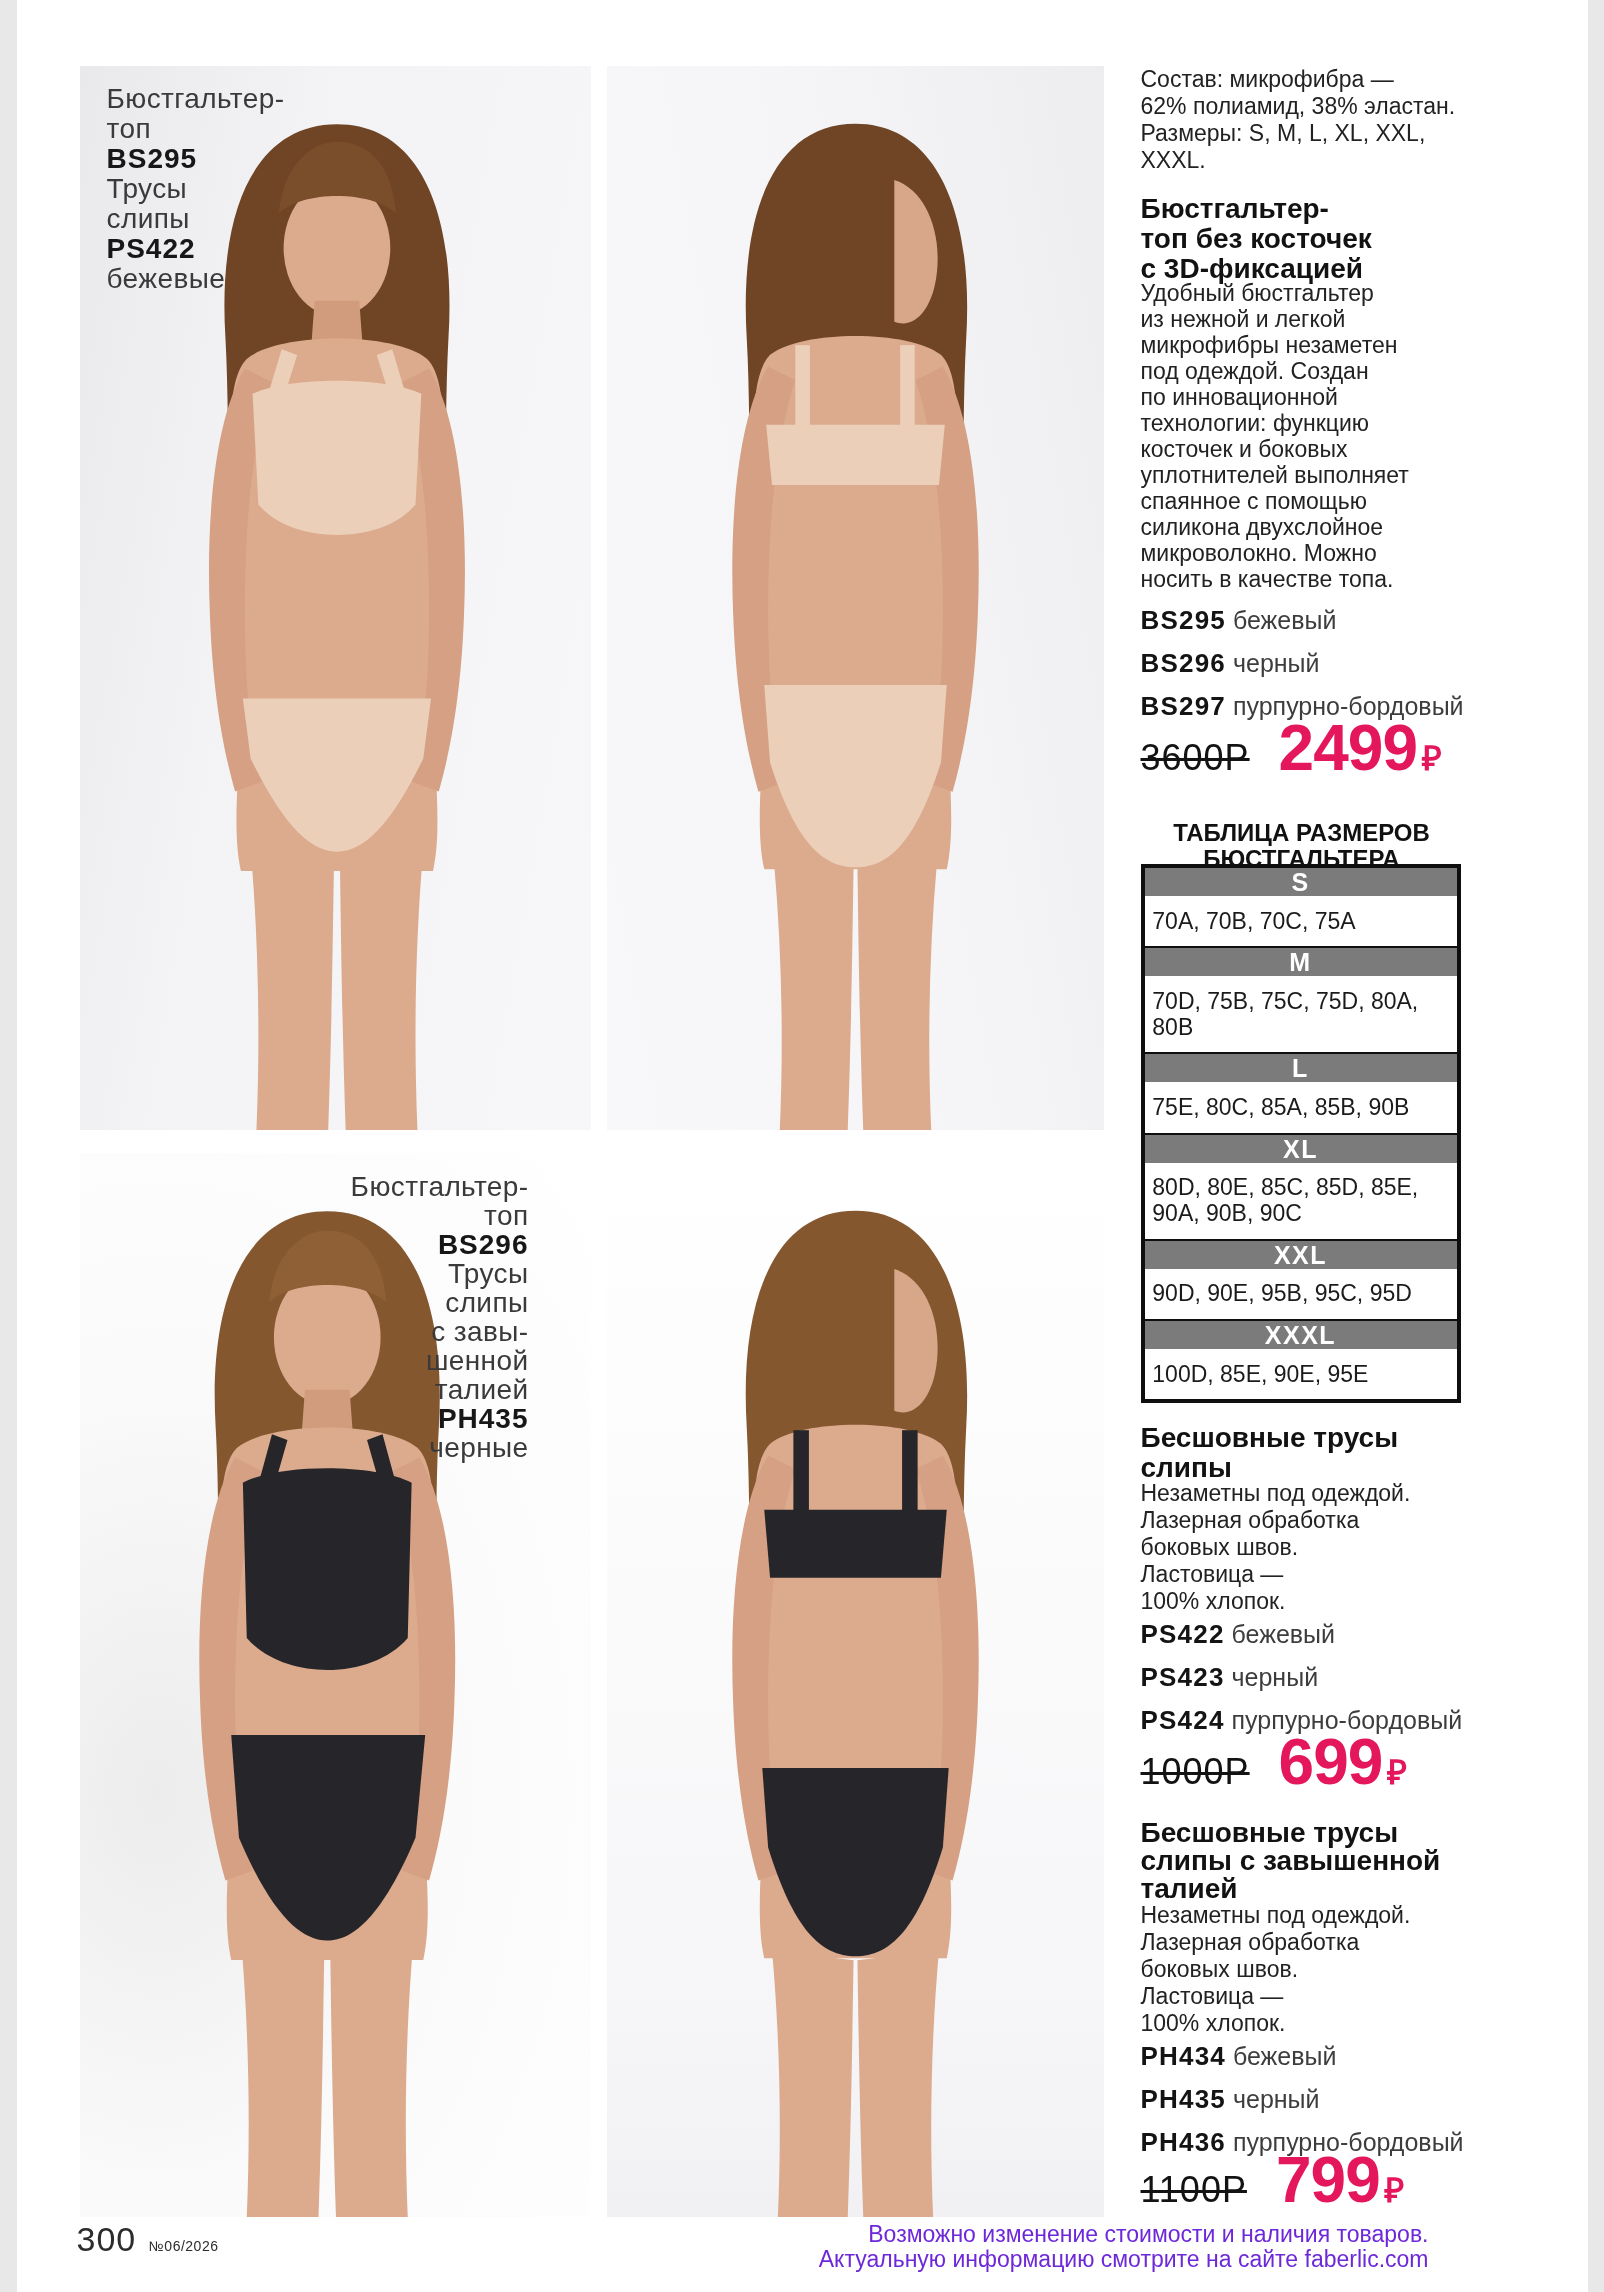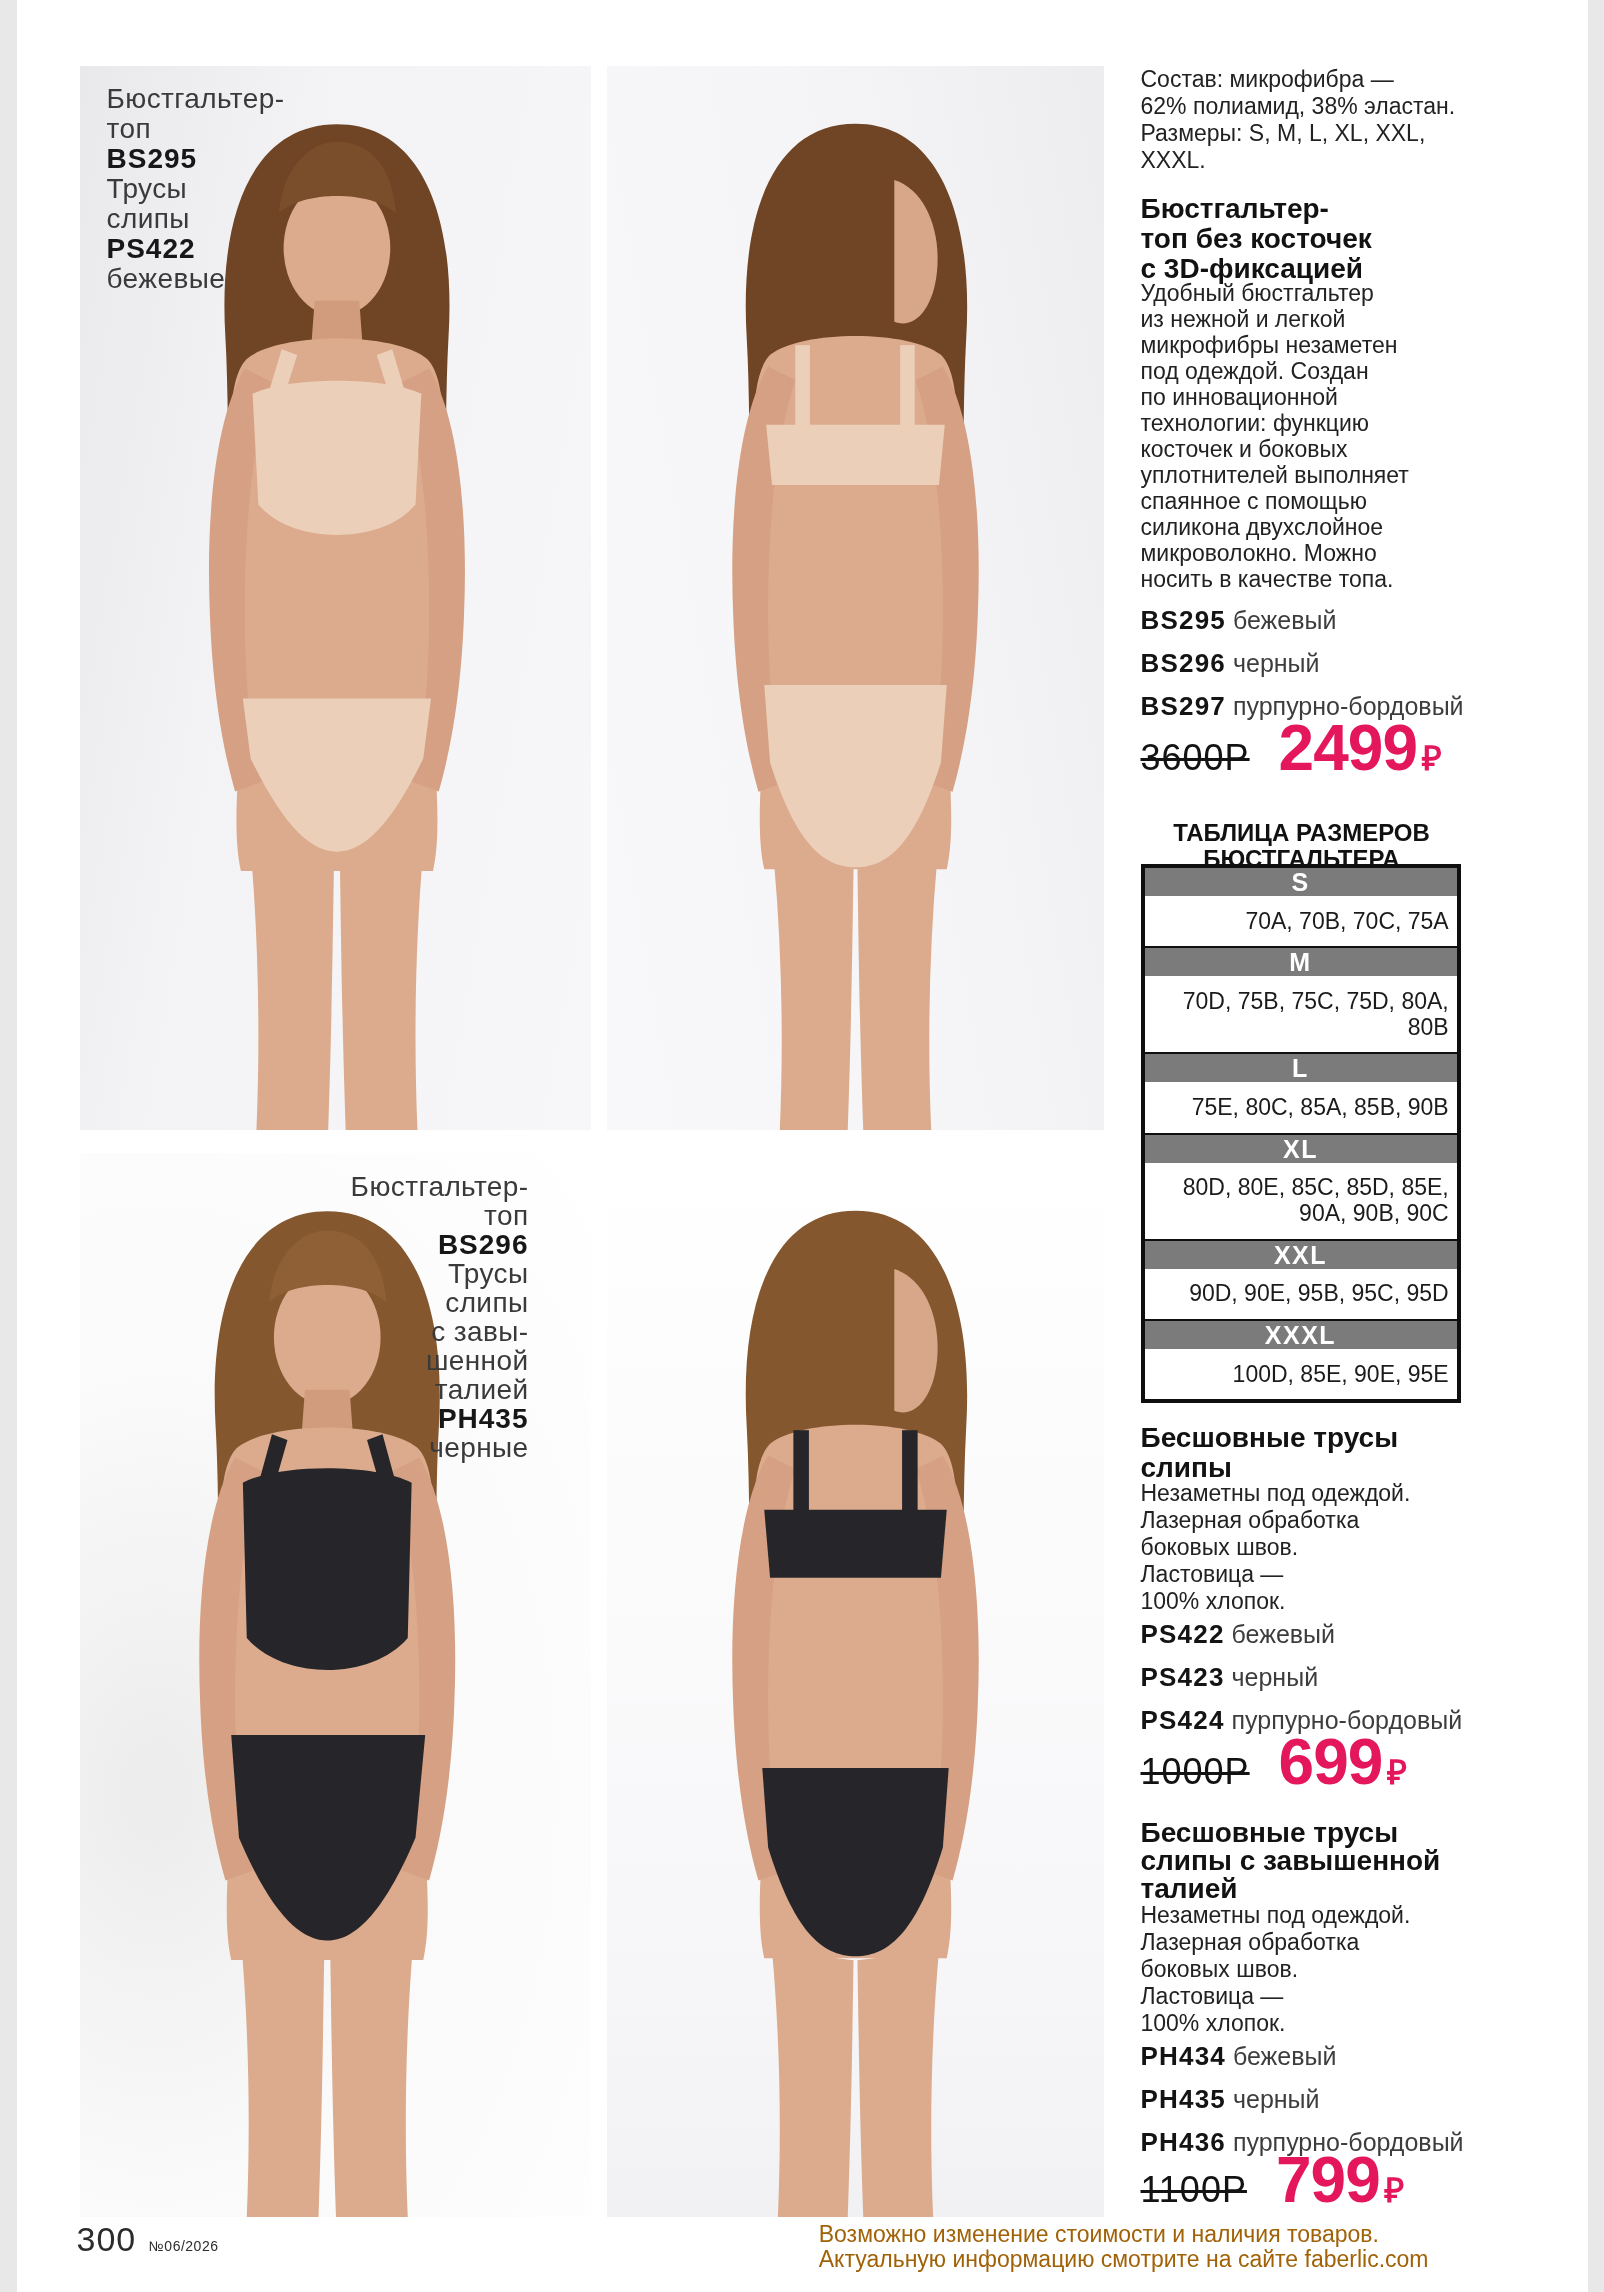--- a/index.html
+++ b/index.html
@@ -38,35 +38,35 @@
   .price{position:absolute;left:1124px;white-space:nowrap;}
   .price .old{font-size:36px;color:#131313;text-decoration:line-through;text-decoration-thickness:3.4px;letter-spacing:1px;margin-right:29px;}
   .price .new{font-size:64px;font-weight:700;color:var(--accent);letter-spacing:-1px;}
   .price .cur{font-size:34px;font-weight:700;color:var(--accent);margin-left:4.9px;}
   #price1{top:711px;}
 
   #table-title{top:820px;width:322px;text-align:center;font-size:24px;line-height:26px;font-weight:700;color:#111;}
   #size-table{position:absolute;left:1124px;top:864px;width:320px;border:4.9px solid #0f0f0f;background:#fff;box-sizing:border-box;}
   .band{background:#7b7b7b;color:#fff;font-weight:700;font-size:25px;line-height:28px;text-align:center;letter-spacing:1.5px;}
   .band + .cells + .band, .cells + .band{border-top:2.9px solid #0f0f0f;}
-  .cells{font-size:23px;line-height:26px;text-align:right;padding:11.6px 7.8px 12.6px;color:#1b1b1b;border-radius:21px;}
+  .cells{font-size:23px;line-height:26px;text-align:left;padding:11.6px 7.8px 12.6px;color:#1b1b1b;border-radius:21px;}
 
   #h2{top:1423px;}
   #p2{top:1480px;}
   #codes2{top:1617px;}
   #price2{top:1725px;}
   #h3{top:1819px;line-height:28px;}
   #p3{top:1902px;}
   #codes3{top:2039px;}
   #price3{top:2143px;}
 
   #footer-left{position:absolute;left:60px;top:2220px;display:flex;align-items:baseline;gap:12.6px;color:#2c2c2c;}
   #footer-left .num{font-size:34px;letter-spacing:1px;}
   #footer-left .issue{font-size:14px;letter-spacing:0.5px;}
-  #footer-right{position:absolute;right:159px;top:2222px;font-size:23px;line-height:25px;color:#a16207;}
+  #footer-right{position:absolute;right:159px;top:2222px;text-align:right;font-size:23px;line-height:25px;color:#6d28d9;}
 </style>
 </head>
 <body>
 
 <div class="page">
 
   <div class="photo" id="photo1">
     <svg viewBox="0 0 527 1097" preserveAspectRatio="xMidYMid slice" aria-hidden="true">
       <path d="M265 60 C180 60 142 150 150 280 C156 390 148 540 170 660 L360 660 C382 540 374 390 380 280 C388 150 350 60 265 60 Z" fill="#6f4526"></path>
       <ellipse cx="265" cy="188" rx="55" ry="70" fill="#dcab8e"></ellipse>

